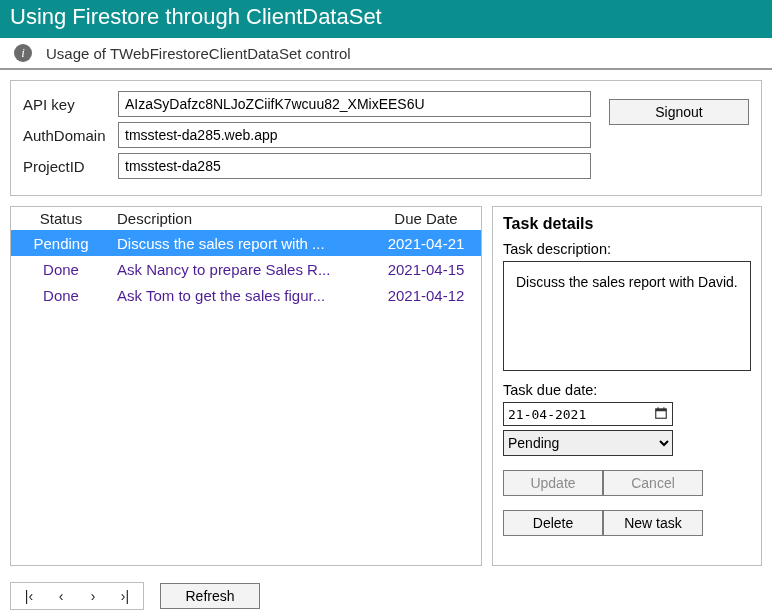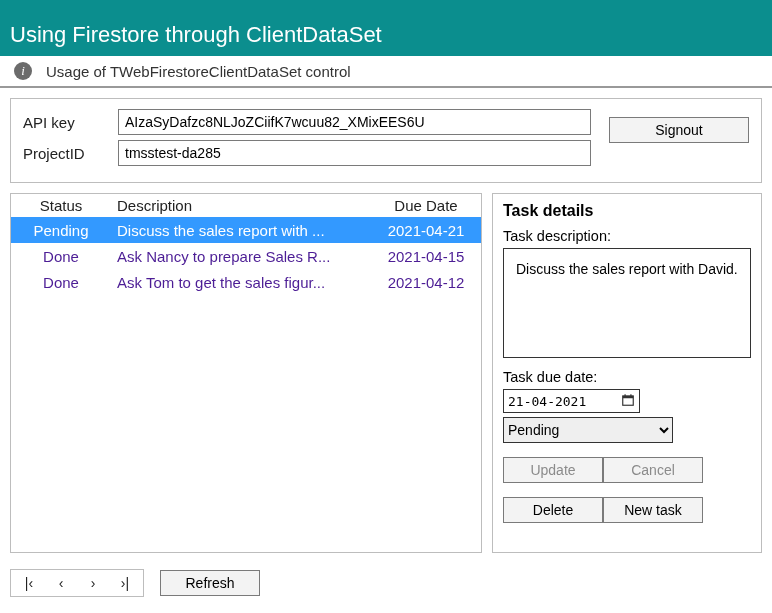--- a/index.html
+++ b/index.html
@@ -7,21 +7,21 @@
     margin: 0;
     font-family: "Segoe UI", Tahoma, Arial, sans-serif;
     font-size: 14px;
     background: #fff;
     width: 772px;
   }
   .title-bar {
     background: #0b8e8e;
     color: #fff;
     font-size: 22px;
-    padding: 22px 10px 8px;
+    padding: 4px 10px 8px;
   }
   .info-bar {
     display: flex;
     align-items: center;
     padding: 6px 10px 6px 14px;
     border-bottom: 2px solid #999;
     color: #333;
     font-size: 15px;
   }
   .info-icon {
@@ -113,21 +113,21 @@
   .details-panel textarea {
     width: 100%; height: 110px;
     border: 1px solid #333;
     resize: none;
     font-family: inherit;
     font-size: 14px;
     padding: 12px;
     margin-top: 4px;
   }
   .date-input {
-    width: 137px; height: 24px;
+    width: 170px; height: 24px;
     border: 1px solid #333;
     font-family: monospace;
     font-size: 13px;
     padding: 2px 4px;
     margin-top: 4px;
     background:#fff;
     display:flex;
     align-items:center;
     justify-content:space-between;
   }
@@ -172,20 +172,24 @@
   <span>Usage of TWebFirestoreClientDataSet control</span>
 </div>
 
 <div class="body-wrap">
 
   <div class="config-panel">
     <div class="config-fields">
       <div class="config-row">
         <span class="lbl">API key</span>
         <input type="text" value="AIzaSyDafzc8NLJoZCiifK7wcuu82_XMixEES6U" style="">
+      </div>
+      <div class="config-row">
+        <span class="lbl">AuthDomain</span>
+        <input type="text" value="tmsstest-da285.web.app" style="">
       </div>
       <div class="config-row">
         <span class="lbl">ProjectID</span>
         <input type="text" value="tmsstest-da285" style="">
       </div>
     </div>
     <div class="config-btns">
       <button class="btn">Signout</button>
     </div>
   </div>

